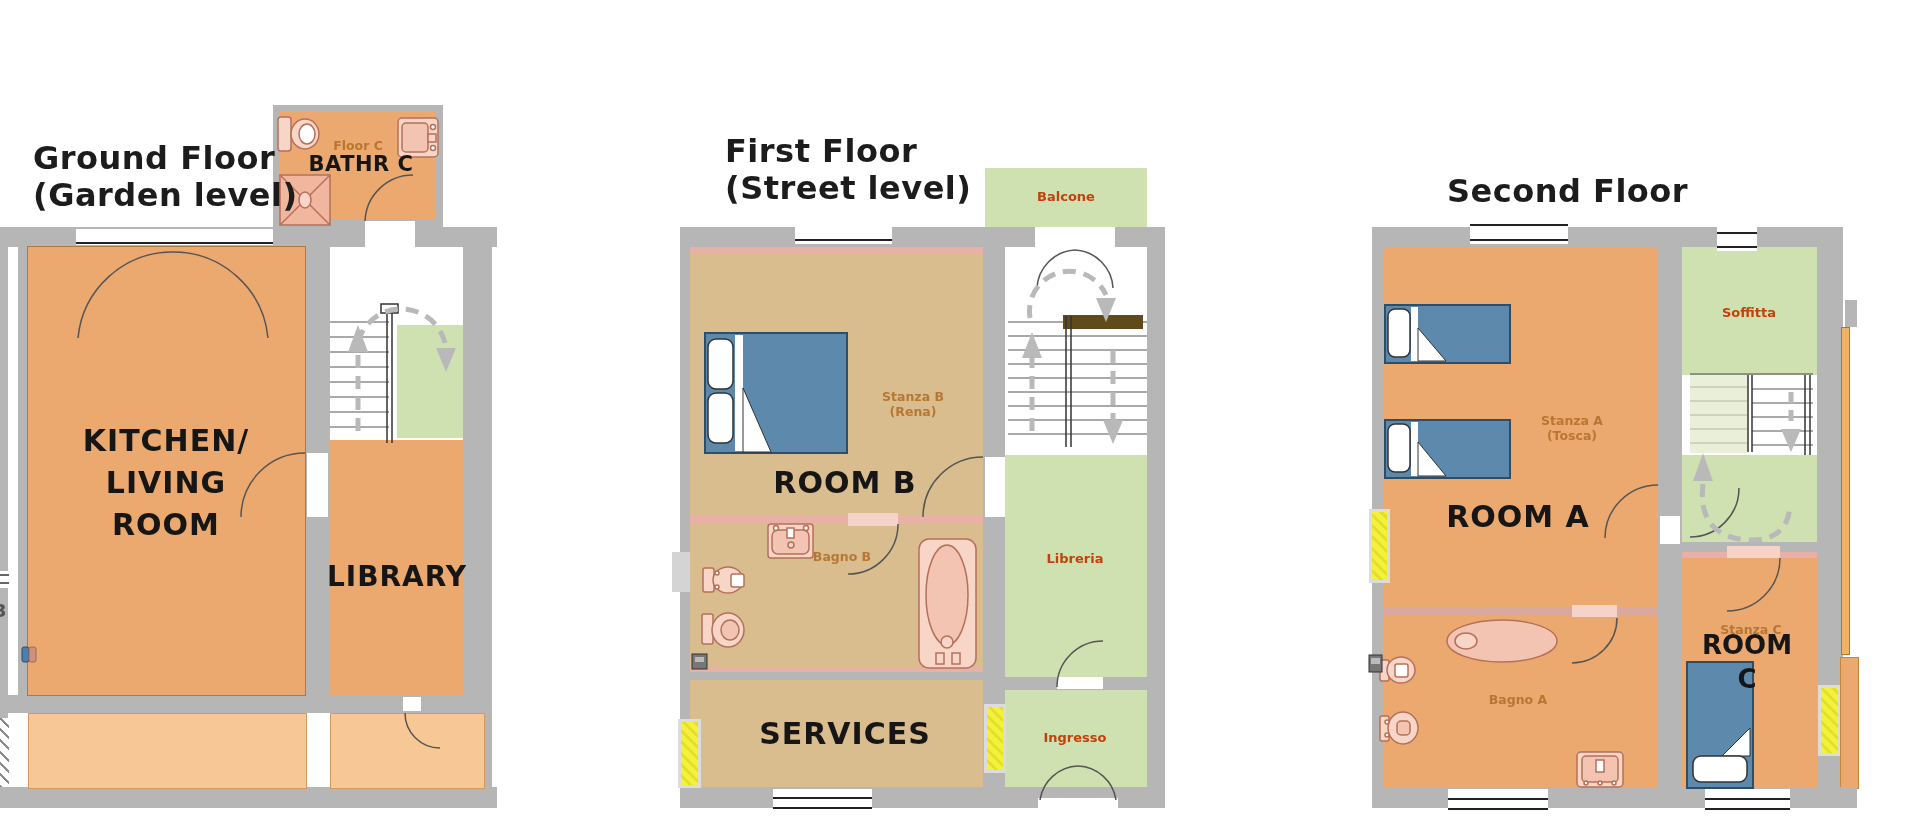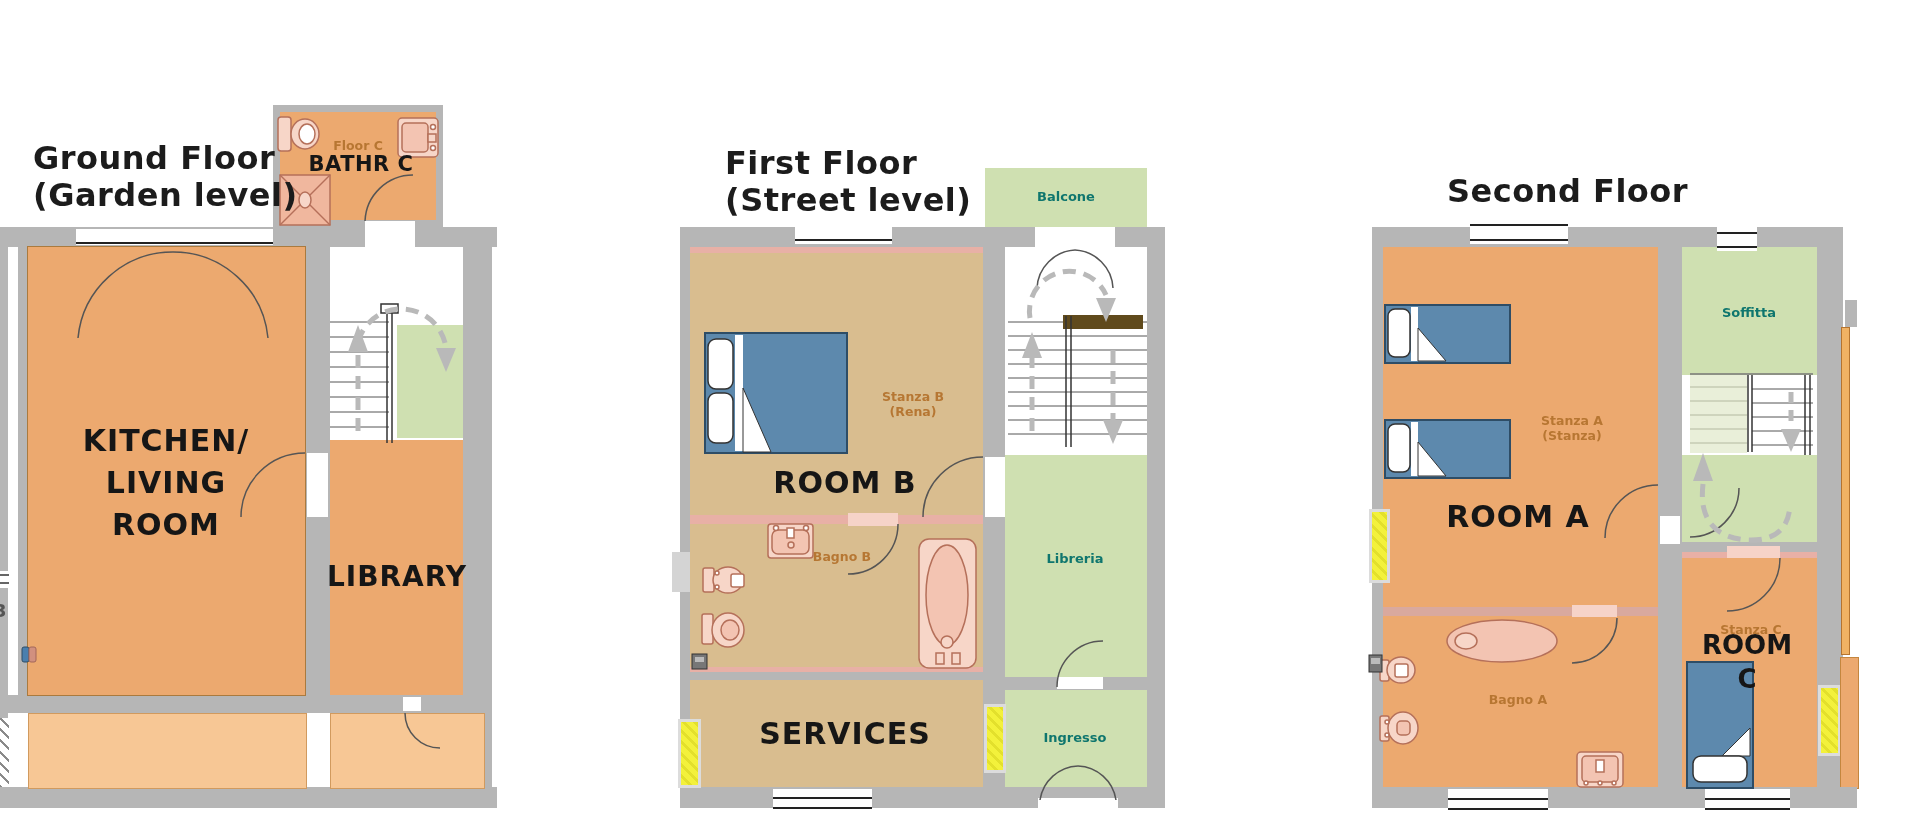--- a/index.html
+++ b/index.html
@@ -18,21 +18,21 @@
   .pinkdoor{background:#f6d3c8;}
   .radiator{position:absolute;background:repeating-linear-gradient(45deg,#f3f13b 0 5px,#e3e02c 5px 8px);outline:3px solid #dcdcdc;}
   .hatch{position:absolute;background:repeating-linear-gradient(45deg,#8a8a8a 0 2px,#ffffff 2px 8px);}
   svg.layer{position:absolute;left:0;top:0;z-index:30;}
   .lbl{position:absolute;z-index:40;font-weight:bold;color:#161616;white-space:nowrap;}
   .title{font-size:32px;line-height:37px;color:#1c1c1c;letter-spacing:.5px;}
   .big{font-size:30px;letter-spacing:1px;line-height:42px;text-align:center;transform:translateX(-50%);}
   .med{font-size:28px;letter-spacing:1px;transform:translateX(-50%);}
   .med2{font-size:21px;letter-spacing:.5px;transform:translateX(-50%);}
   .roomc{font-size:26px;line-height:34px;text-align:center;transform:translateX(-50%);}
-  .small{font-size:13px;color:#0f766e;transform:translateX(-50%);}
+  .small{font-size:13px;color:#c2410c;transform:translateX(-50%);}
   .faint{font-size:12.5px;line-height:15px;color:#b5742f;opacity:.95;text-align:center;transform:translateX(-50%);}
   .frag{font-size:18px;color:#555;}
 </style>
 </head>
 <body>
 
 <div id="plan">
 
   <div>
 
@@ -371,40 +371,40 @@
   <div class="lbl faint" style="left:358px;top:138px;">Floor C</div>
   <div class="lbl med2" style="left:361px;top:152px;">BATHR C</div>
   <div class="lbl big" style="left:166px;top:420px;">
     <div>KITCHEN/</div>
     <div>LIVING</div>
     <div>ROOM</div>
   </div>
   <div class="lbl med" style="left:397px;top:560px;">LIBRARY</div>
   <div class="lbl frag" style="left:-6px;top:600px;">3</div>
 
-  <div class="lbl title" style="left:725px;top:145px;">
+  <div class="lbl title" style="left:725px;top:133px;">
     <div>First Floor</div>
     <div>(Street level)</div>
   </div>
   <div class="lbl small" style="left:1066px;top:189px;">Balcone</div>
   <div class="lbl faint" style="left:913px;top:389px;">
     <div>Stanza B</div>
     <div>(Rena)</div>
   </div>
   <div class="lbl big" style="left:845px;top:462px;">ROOM B</div>
   <div class="lbl faint" style="left:842px;top:549px;">Bagno B</div>
   <div class="lbl big" style="left:845px;top:713px;">SERVICES</div>
   <div class="lbl small" style="left:1075px;top:551px;">Libreria</div>
   <div class="lbl small" style="left:1075px;top:730px;">Ingresso</div>
 
   <div class="lbl title" style="left:1447px;top:173px;">Second Floor</div>
   <div class="lbl small" style="left:1749px;top:305px;">Soffitta</div>
   <div class="lbl faint" style="left:1572px;top:413px;">
     <div>Stanza A</div>
-    <div>(Stanza)</div>
+    <div>(Tosca)</div>
   </div>
   <div class="lbl big" style="left:1518px;top:496px;">ROOM A</div>
   <div class="lbl faint" style="left:1518px;top:692px;">Bagno A</div>
   <div class="lbl faint" style="left:1751px;top:622px;">Stanza C</div>
   <div class="lbl roomc" style="left:1747px;top:628px;">
     <div>ROOM</div>
     <div>C</div>
   </div>
 
 </div>

